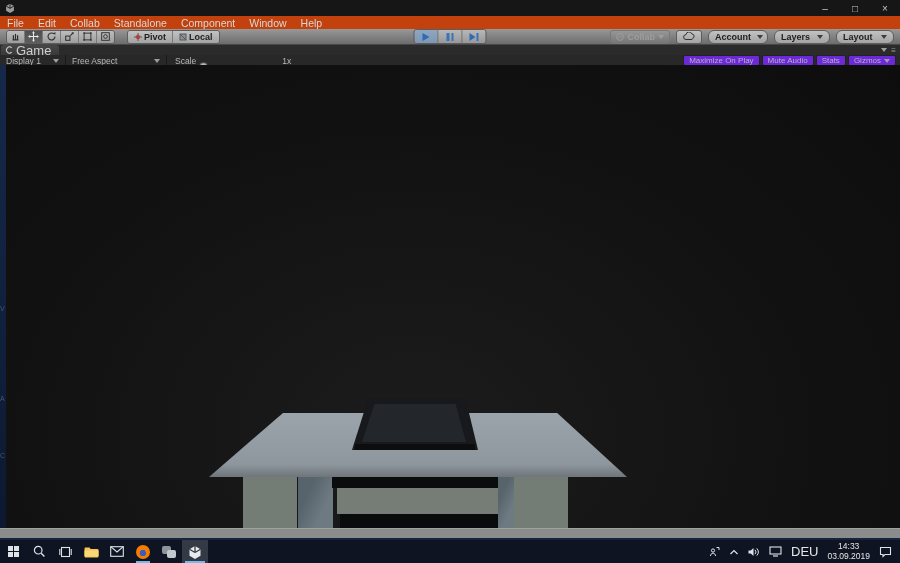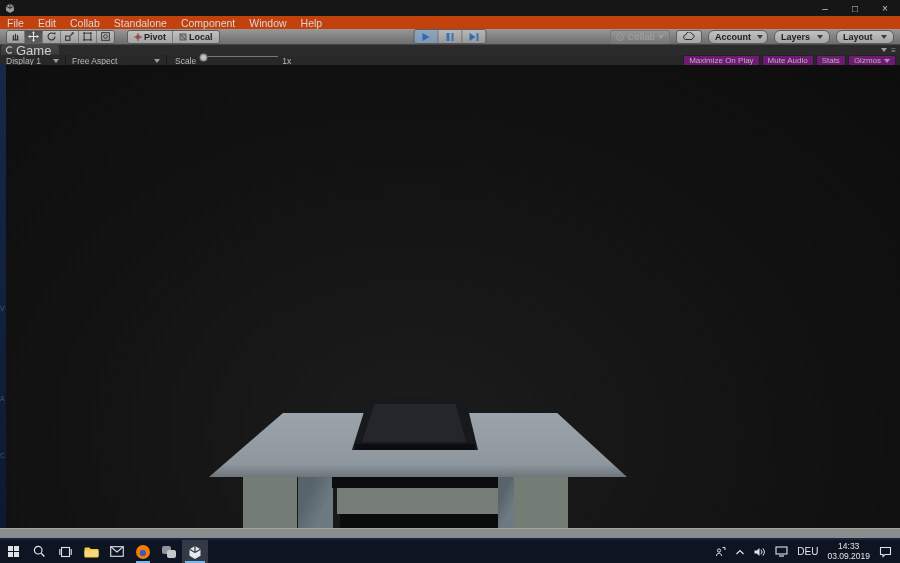--- a/index.html
+++ b/index.html
@@ -48,26 +48,26 @@
   .arr-dark{width:0;height:0;border:3px solid transparent;border-top:4px solid #3c3c3c;margin-top:3px}
   .arr-light{width:0;height:0;border:3px solid transparent;border-top:4px solid #9d9d9d;margin-top:3px}
   
   .tabrow{height:10px;background:#2b2b2b;display:flex;align-items:stretch;position:relative}
   .tab{display:flex;align-items:center;gap:3px;background:linear-gradient(#474747,#393939);
        padding:0 8px 0 4px;margin-left:1px;border-radius:3px 3px 0 0;font-size:13px;color:#cfcfcf}
   .tabrow-icons{margin-left:auto;display:flex;align-items:center;gap:4px;padding-right:4px;color:#9a9a9a;font-size:8px}
   .gamebar{height:11px;background:#282828;border-bottom:1px solid #0d0d0d;display:flex;align-items:center;
            font-size:8.5px;color:#b8b8b8}
   .gb-item{display:flex;align-items:center;gap:12px;padding:0 6px;height:100%;border-right:1px solid #1a1a1a}
-  .gb-scale{display:flex;align-items:flex-start;gap:4px;padding:0 8px}
+  .gb-scale{display:flex;align-items:flex-end;gap:4px;padding:0 8px}
   .slider-track{width:78px;height:1px;background:#777;position:relative}
   .slider-knob{position:absolute;left:-1px;top:-3px;width:7px;height:7px;border-radius:50%;
                background:radial-gradient(#d2d2d2,#8f8f8f);border:1px solid #555}
   .gb-right{margin-left:auto;display:flex;align-items:center;gap:2px;padding-right:4px}
-  .gb-btn{display:flex;align-items:center;gap:3px;background:#701a75;border:1px solid #222;
+  .gb-btn{display:flex;align-items:center;gap:3px;background:#6d28d9;border:1px solid #222;
           border-radius:2px;padding:0 5px;height:9px;font-size:8px;color:#b5b5b5}
   
   .viewport{position:absolute;top:65px;left:0;width:900px;height:475px;overflow:hidden;
             background:radial-gradient(ellipse at 46% 78%,#1c1c1c 0%,#121212 55%,#0d0d0d 100%)}
   .edge-strip{position:absolute;left:0;top:0;width:6px;height:475px;
               background:linear-gradient(#16294a,#0c1830)}
   .edge-letter{position:absolute;left:0;font-size:7px;color:#445672}
   .desk-top{position:absolute;left:209px;top:348px;width:418px;height:64px;
             clip-path:polygon(17.7% 0,83.3% 0,100% 100%,0 100%);
             background:linear-gradient(#9ba4ab 0%,#8e979e 80%,#6e757b 100%)}
@@ -93,21 +93,21 @@
   .underline.short{left:6px;right:6px}
   .win-grid{display:grid;grid-template-columns:5px 5px;grid-template-rows:5px 5px;gap:1px}
   .win-grid i{background:#dfe3e8}
   .ff-icon{width:14px;height:14px;border-radius:50%;
            background:radial-gradient(circle at 48% 58%,#3a5bbf 0 29%,#f57c00 30% 72%,#e65100 100%)}
   .msg-icon{position:relative;width:14px;height:12px}
   .msg-icon i{position:absolute;border-radius:2px}
   .msg-icon i:first-child{left:0;top:0;width:9px;height:8px;background:#8d949b}
   .msg-icon i:last-child{left:5px;top:4px;width:9px;height:8px;background:#c3c8cd}
   .tray{margin-left:auto;display:flex;align-items:center;gap:9px;padding-right:8px;color:#e6e6e6}
-  .tray-lang{font-size:10px}
+  .tray-lang{font-size:13px}
   .tray-clock{font-size:8.5px;line-height:9.5px;text-align:center}
   svg{display:block}
 </style>
 </head>
 <body>
 
 <div class="titlebar">
   <svg width="10" height="10" viewBox="0 0 14 14">
     <polygon points="7,1 12.5,4.2 12.5,10.8 7,14 1.5,10.8 1.5,4.2" fill="#9a9a9a"></polygon>
     <path d="M7 1V7.5M1.5 4.2L7 7.5M12.5 4.2L7 7.5" stroke="#161616" stroke-width="1.2" fill="none"></path>

